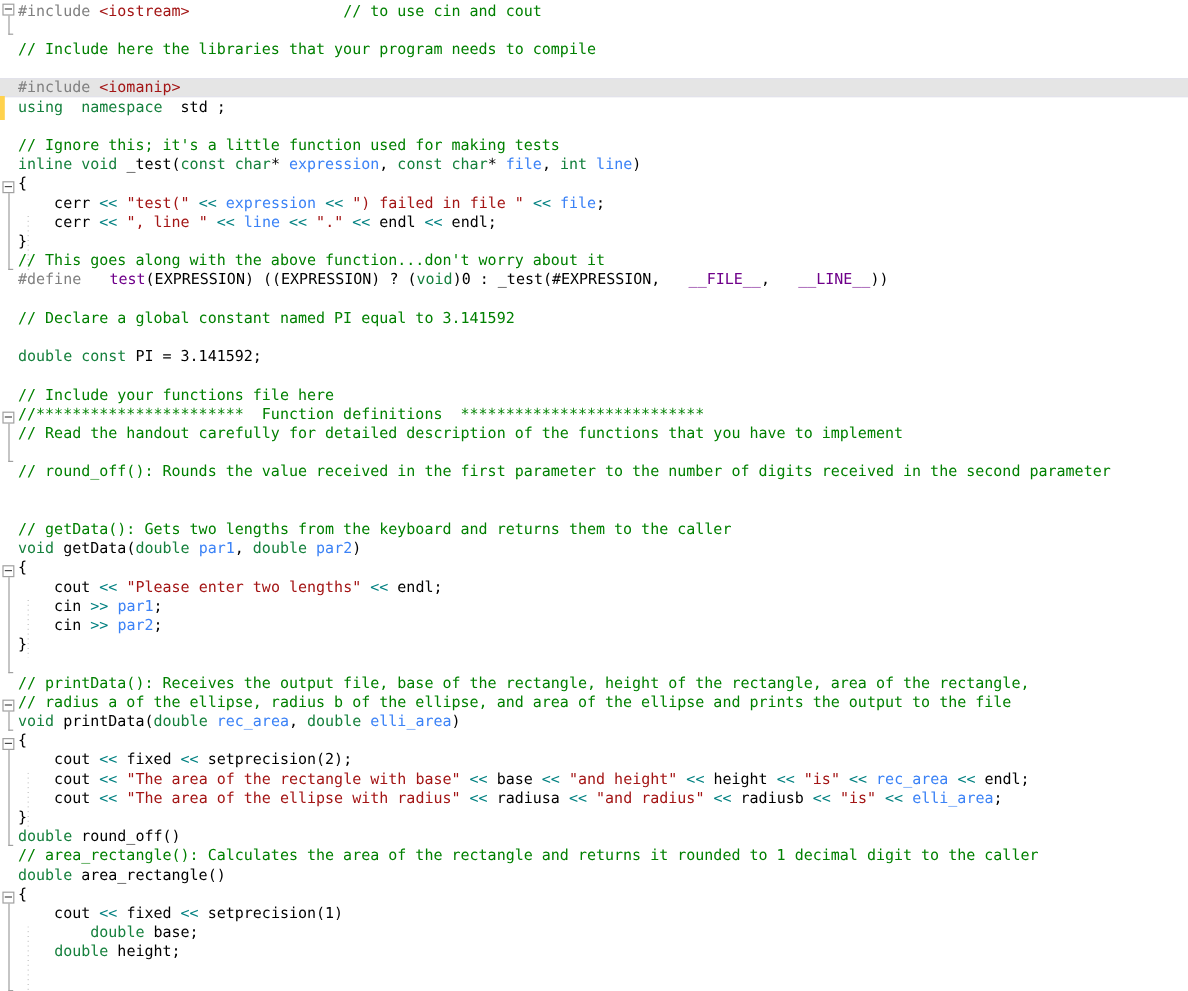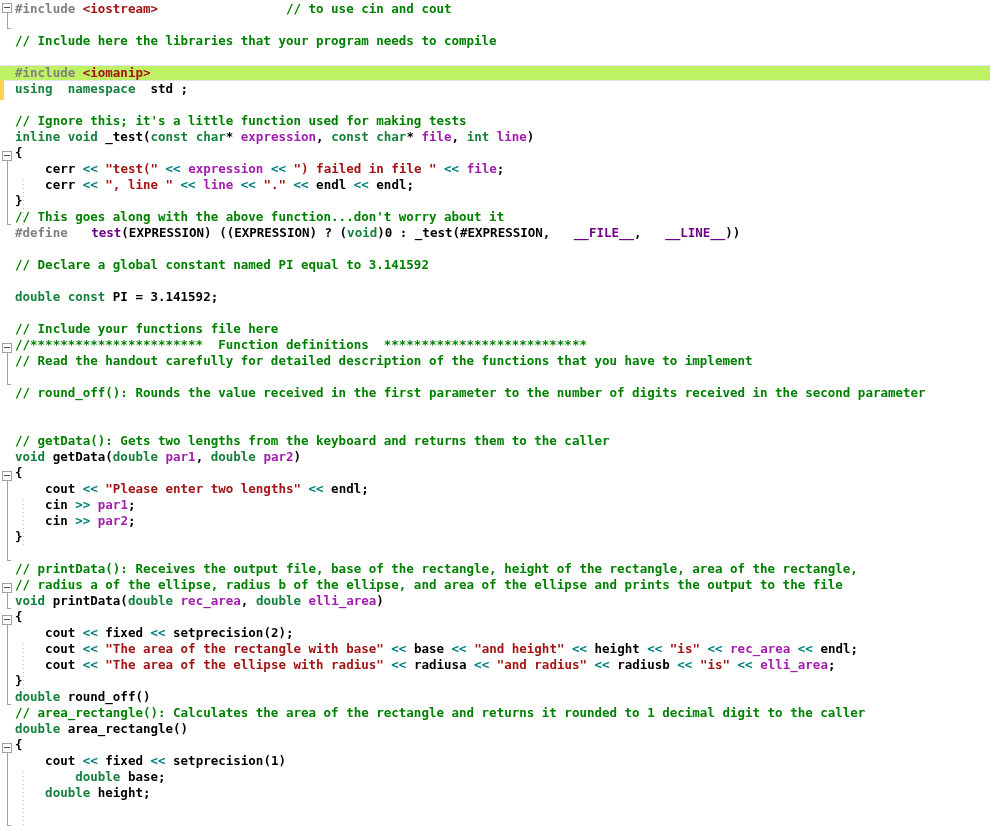--- a/index.html
+++ b/index.html
@@ -11,21 +11,20 @@
   }
   body {
     font-family: "DejaVu Sans Mono", "Liberation Mono", monospace;
   }
 
   #editor {
     position: relative;
     width: 852px;
     height: 826px;
     background: #ffffff;
-    font-weight: bold;
   }
 
   
   .change-bar {
     position: absolute;
     left: 0px;
     width: 4px;
     background: #ffd24d;
     z-index: 4;
   }
@@ -81,21 +80,21 @@
     position: relative;
     height: 16px;
     line-height: 16px;
     font-size: 12.5px;
     white-space: pre;
     padding-left: 15px;
     color: #000000;
     letter-spacing: 0px;
   }
   .line.cur {
-    background: #bef264;
+    background: #e5e5e5;
     border-top: 1px solid #e2e2ea;
     border-bottom: 1px solid #e2e2ea;
     height: 16px;
     line-height: 14px;
   }
 
   
   .guide {
     position: absolute;
     width: 1px;
@@ -104,21 +103,21 @@
     z-index: 1;
   }
 
   
   .kw   { color: #15803d; }            
   .cmt  { color: #008000; }            
   .str  { color: #a31515; }            
   .pp   { color: #808080; }            
   .ppi  { color: #a31515; }            
   .op   { color: #008080; }            
-  .var  { color: #a21caf; text-align: right; }            
+  .var  { color: #3b82f6; text-align: right; }            
   .mac  { color: #6f008a; margin-left: 16px; }            
   .fn   { color: #000000; }
 </style>
 </head>
 <body>
 
 <div id="editor">
 
   <div class="change-bar" style="top:80px; height:20px;"></div>
 

